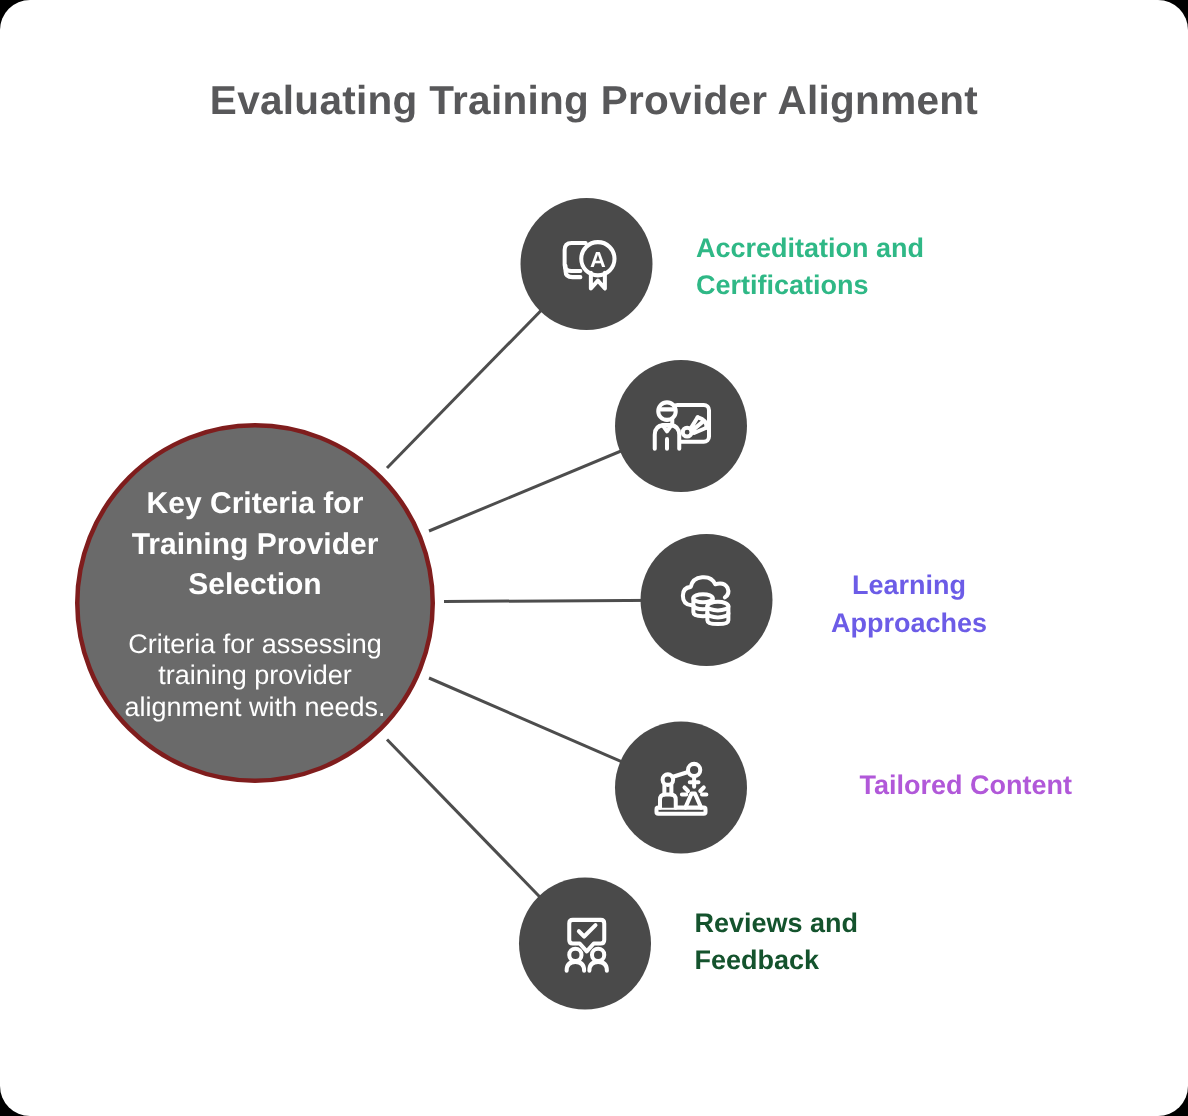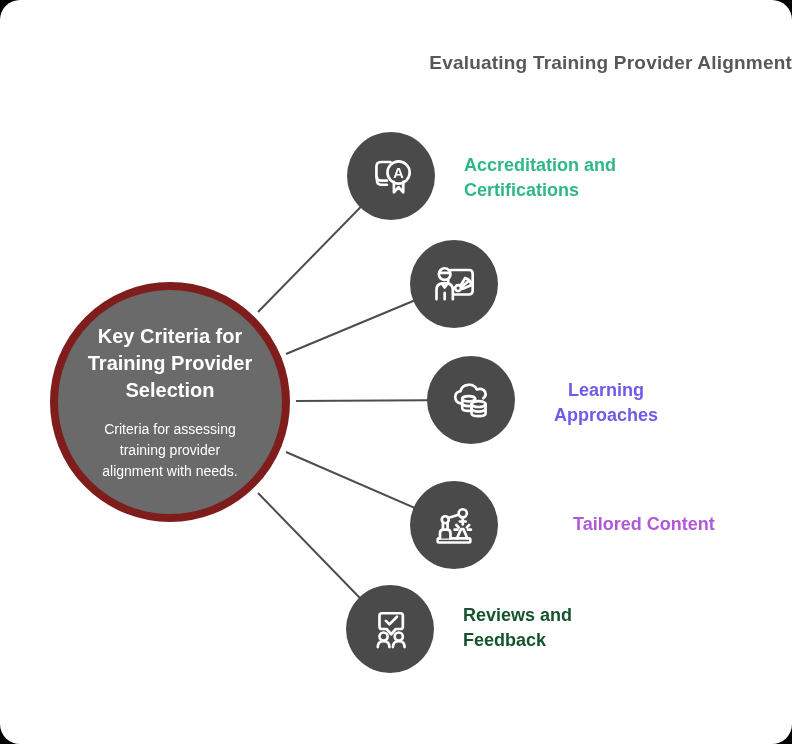--- a/index.html
+++ b/index.html
@@ -2,34 +2,34 @@
 <html><head>
 <meta charset="utf-8">
 <style>
   html,body{margin:0;padding:0;background:#000;}
   .canvas{
     position:relative;width:792px;height:744px;background:#ffffff;
     border-radius:20px;overflow:hidden;
     font-family:"Liberation Sans", sans-serif;
   }
   .title{
-    position:absolute;top:52px;left:0;width:100%;text-align:right;
-    font-size:19px;font-weight:bold;color:#58585a;letter-spacing:.2px;
+    position:absolute;top:52px;left:0;width:100%;text-align:center;
+    font-size:27px;font-weight:bold;color:#58585a;letter-spacing:.2px;
   }
   svg.connectors{position:absolute;left:0;top:0;}
   .connector{stroke:#4d4d4d;stroke-width:2;}
   .center-node{
     position:absolute;left:50px;top:282px;width:240px;height:240px;
     box-sizing:border-box;border-radius:50%;
-    background:#6a6a6a;border:8px solid #7f1d1d;
+    background:#6a6a6a;border:3px solid #7f1d1d;
     display:flex;flex-direction:column;align-items:center;justify-content:center;
     text-align:center;color:#ffffff;
   }
   .center-heading{font-size:20px;font-weight:bold;line-height:27px;white-space:pre-line;}
-  .center-desc{margin-top:15px;font-size:14px;line-height:21px;white-space:pre-line;}
+  .center-desc{margin-top:15px;font-size:18px;line-height:21px;white-space:pre-line;}
   .node{
     position:absolute;width:88px;height:88px;border-radius:50%;background:#4a4a4a;
     display:flex;align-items:center;justify-content:center;
   }
   .node svg{width:56px;height:56px;display:block;}
   .node svg *{stroke:#ffffff;stroke-width:4.6;fill:none;stroke-linecap:round;stroke-linejoin:round;}
   .node svg .bgfill{fill:#4a4a4a;}
   .node svg text{stroke:none;fill:#ffffff;font-family:"Liberation Sans",sans-serif;font-weight:bold;font-size:25px;text-anchor:middle;}
   .n1{left:347px;top:132px;} .n2{left:410px;top:240px;} .n3{left:427px;top:356px;}
   .n4{left:410px;top:481px;} .n5{left:346px;top:585px;}

